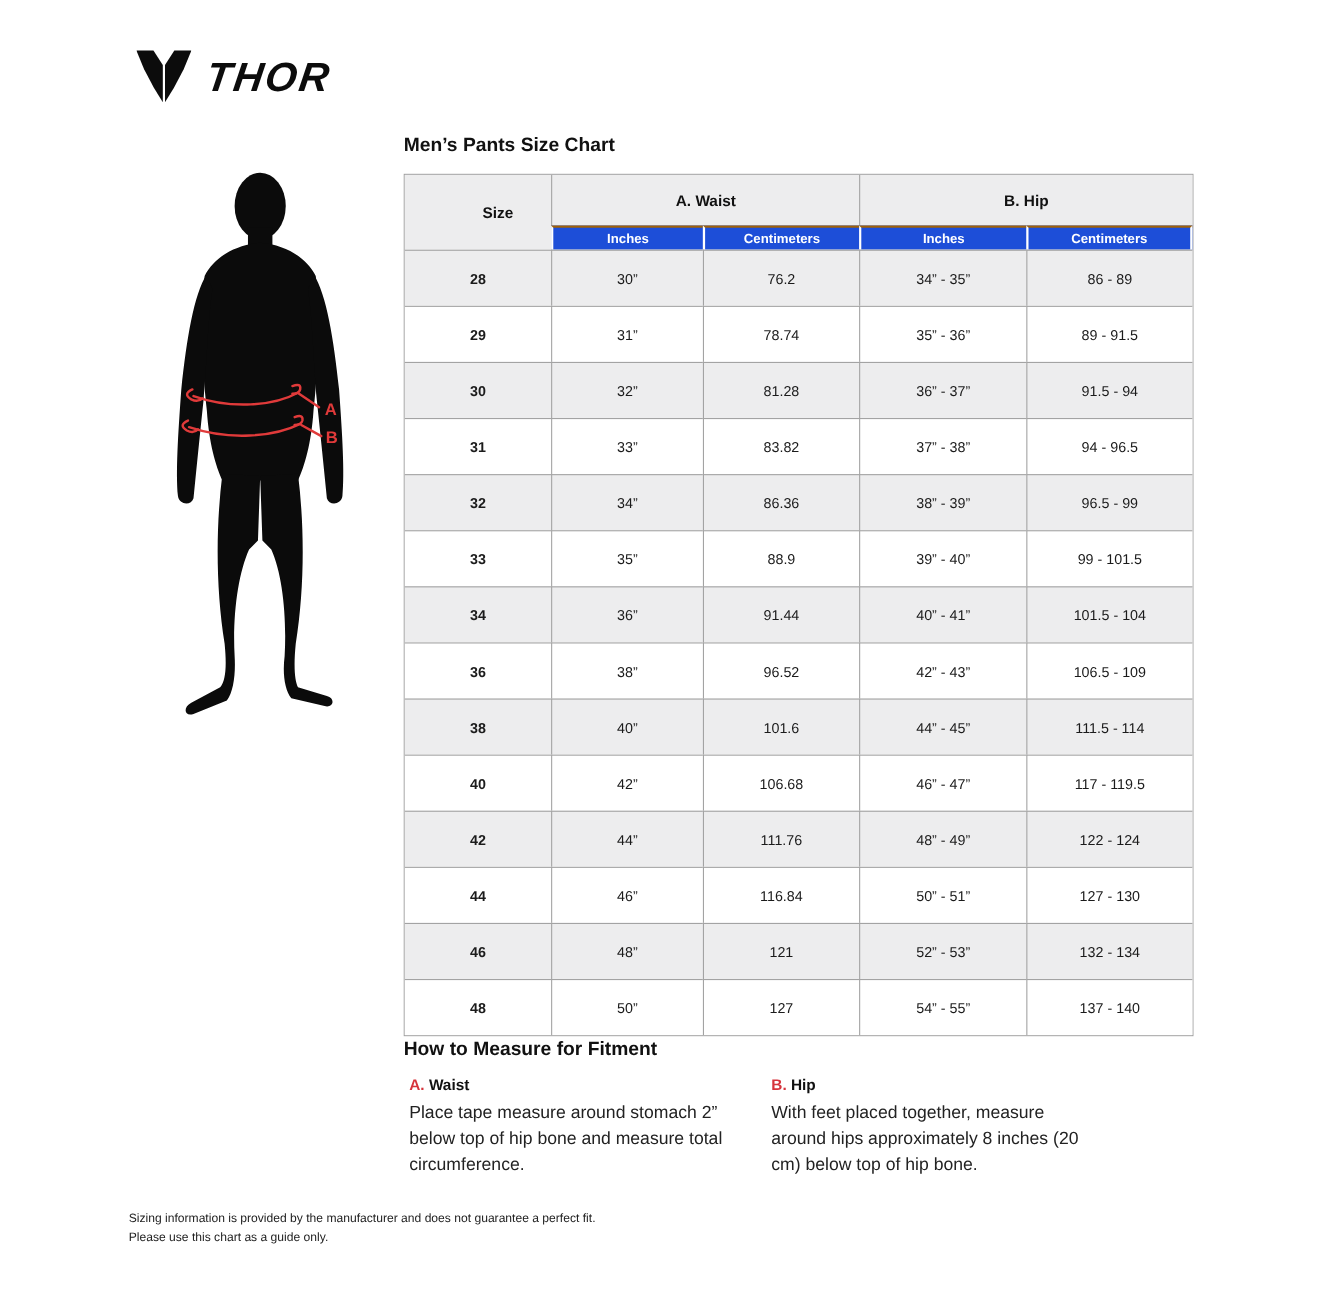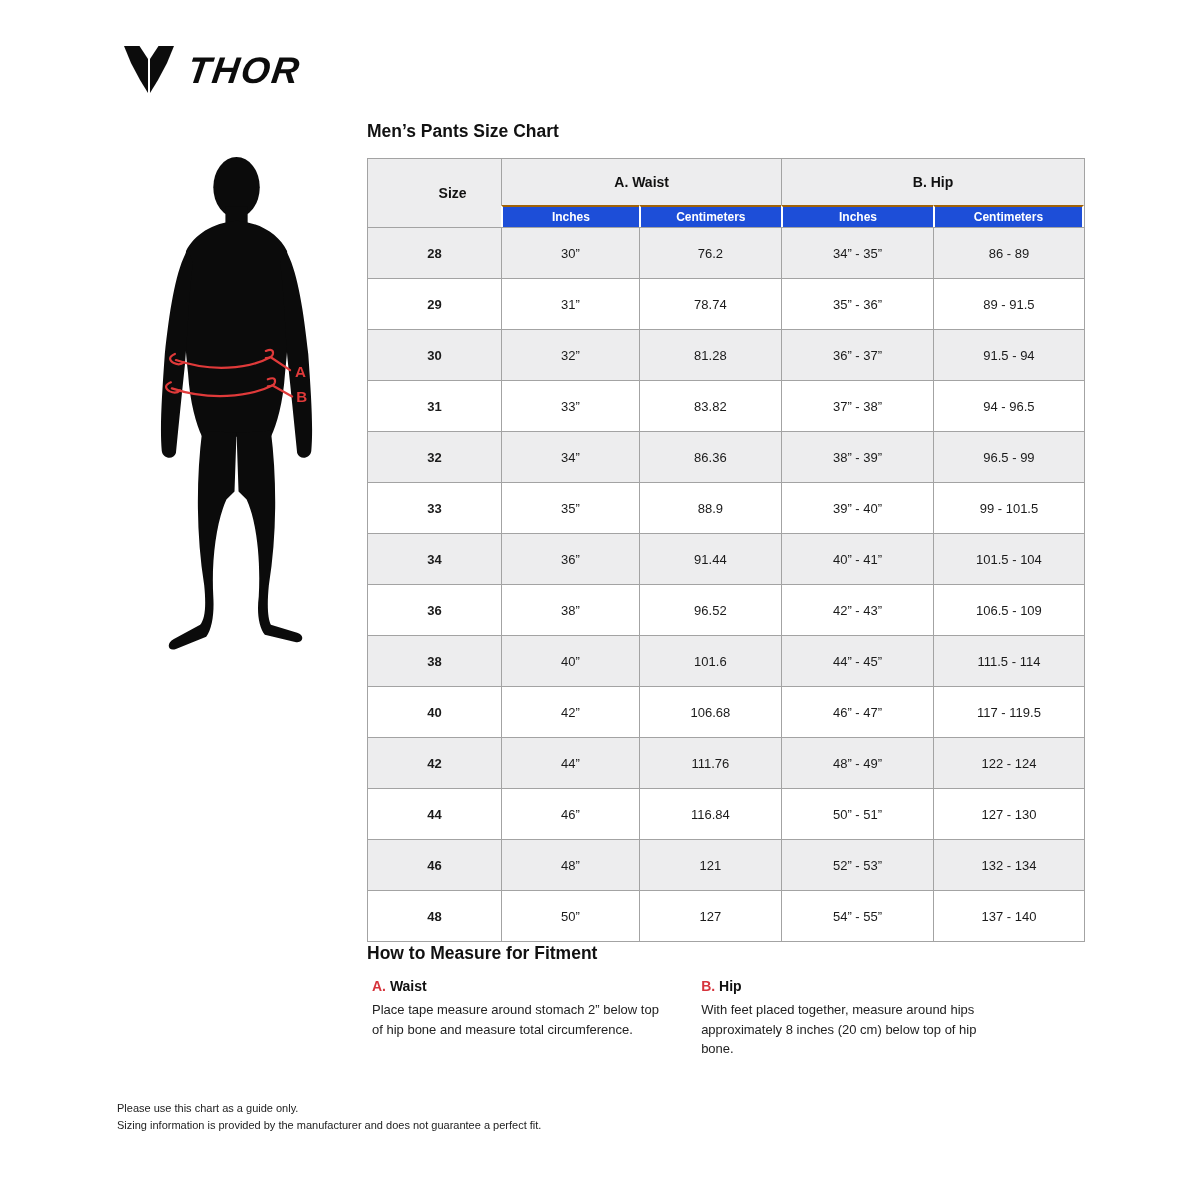--- a/index.html
+++ b/index.html
@@ -48,21 +48,21 @@
   .size-chart tbody tr:nth-child(odd) td{background:#ededee;}
   .size-chart tbody tr:nth-child(even) td{background:#ffffff;}
   
   .howto{}
   .howto-title{font-size:17.5px;font-weight:bold;color:#111;margin:0 0 14px 0;line-height:22px;}
   .howto-cols{display:flex;}
   .howto-col{width:48%;padding-left:5px;box-sizing:border-box;}
   .howto-col + .howto-col{margin-left:4%;}
   .howto-label{font-size:14px;font-weight:bold;color:#111;margin:0 0 6px 0;}
   .howto-label .key{color:#d6343c;}
-  .howto-text{font-size:13px;line-height:1.5;color:#222;margin:0;max-width:345px;}
+  .howto-text{font-size:16px;line-height:1.5;color:#222;margin:0;max-width:345px;}
   
   .footer{position:absolute;left:117px;top:1100px;font-size:11px;line-height:1.55;color:#222;}
 </style>
 </head>
 <body>
 
 <div class="logo">
   <span class="logo-icon">
     <svg width="50" height="52" viewBox="0 0 100 104" xmlns="http://www.w3.org/2000/svg">
       <g fill="#0c0c0c">
@@ -242,15 +242,15 @@
       <div class="howto-col">
         <p class="howto-label"><span class="key">B.</span> <span>Hip</span></p>
         <p class="howto-text">With feet placed together, measure around hips approximately 8 inches (20 cm) below top of hip bone.</p>
       </div>
     </div>
   </div>
 
 </div>
 
 <div class="footer">
+  <div>Sizing information is provided by the manufacturer and does not guarantee a perfect fit.</div>
   <div>Please use this chart as a guide only.</div>
-  <div>Sizing information is provided by the manufacturer and does not guarantee a perfect fit.</div>
 </div>
 
 </body></html>

